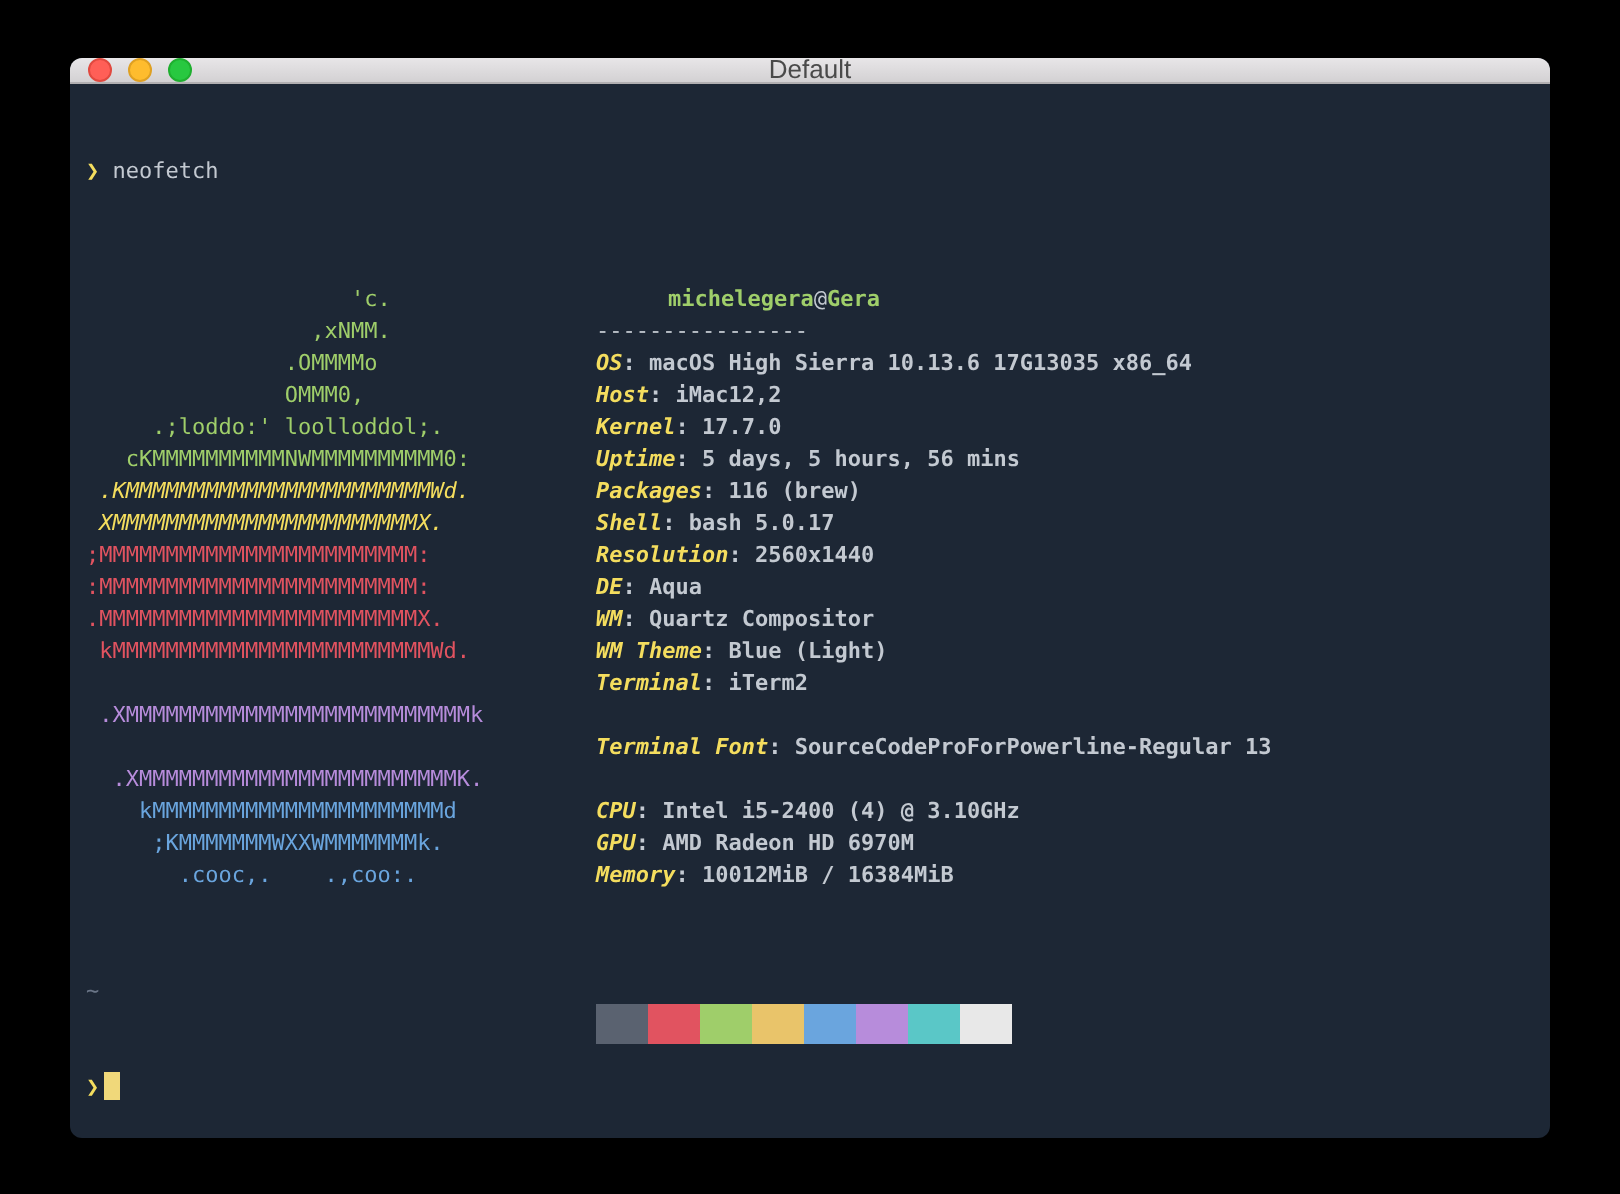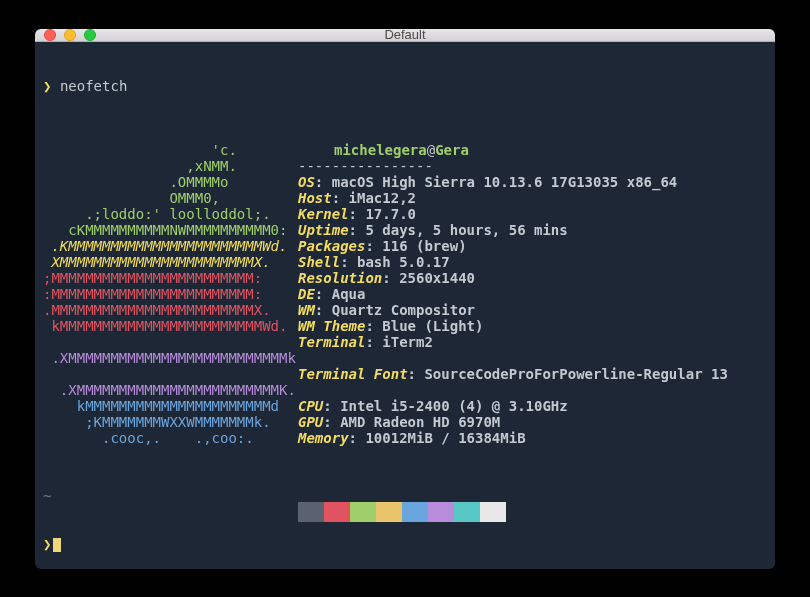--- a/index.html
+++ b/index.html
@@ -46,21 +46,21 @@
     left: 0; right: 0;
     text-align: center;
     font-family: -apple-system, Helvetica, Arial, sans-serif;
     font-size: 13px;
     color: #4a4a4a;
     pointer-events: none;
   }
   .terminal {
     flex: 1;
     padding: 4px 8px;
-    font-size: 14px;
+    font-size: 11px;
     line-height: 16px;
     color: #c3c9d1;
     white-space: pre;
     position: relative;
   }
   .row { display: flex; }
   .logo-col { width: 255px; text-align: left; }
   .info-col { flex: 1; }
   .prompt-sym { color: #f4dd5e; font-weight: bold; }
   .cmd { color: #c3c9d1; }

